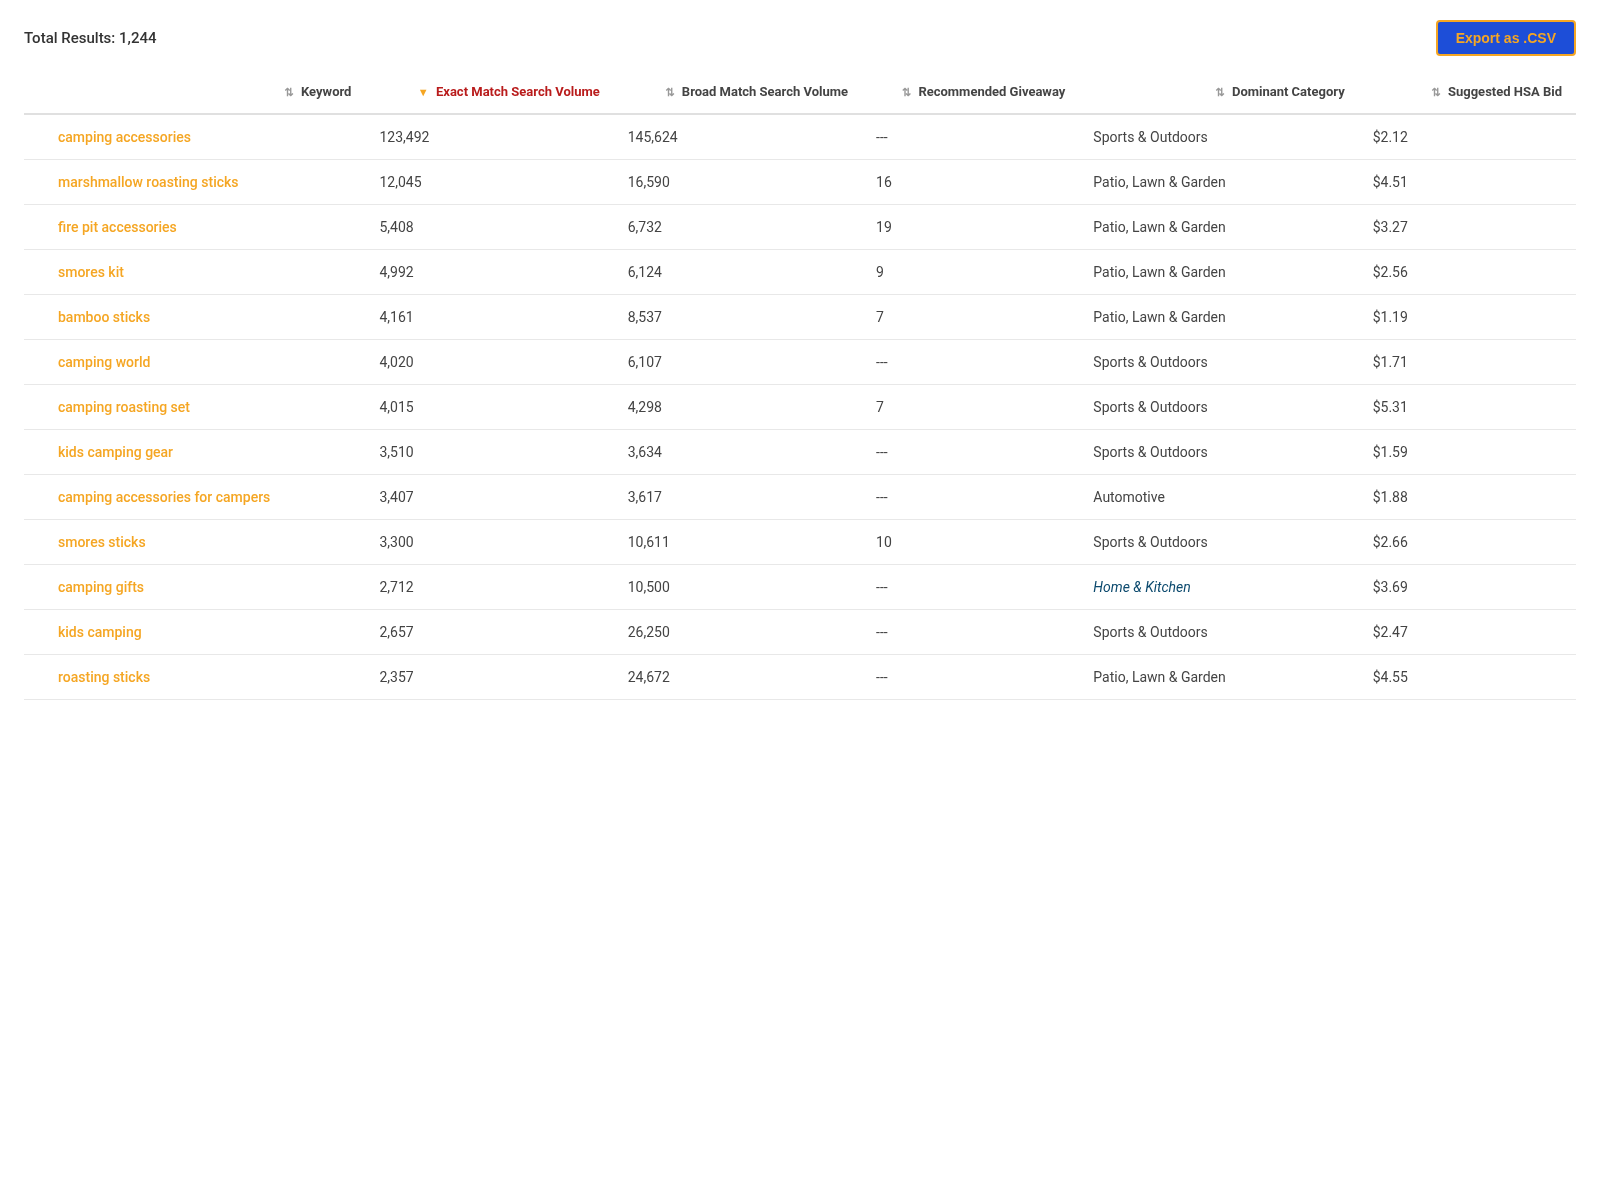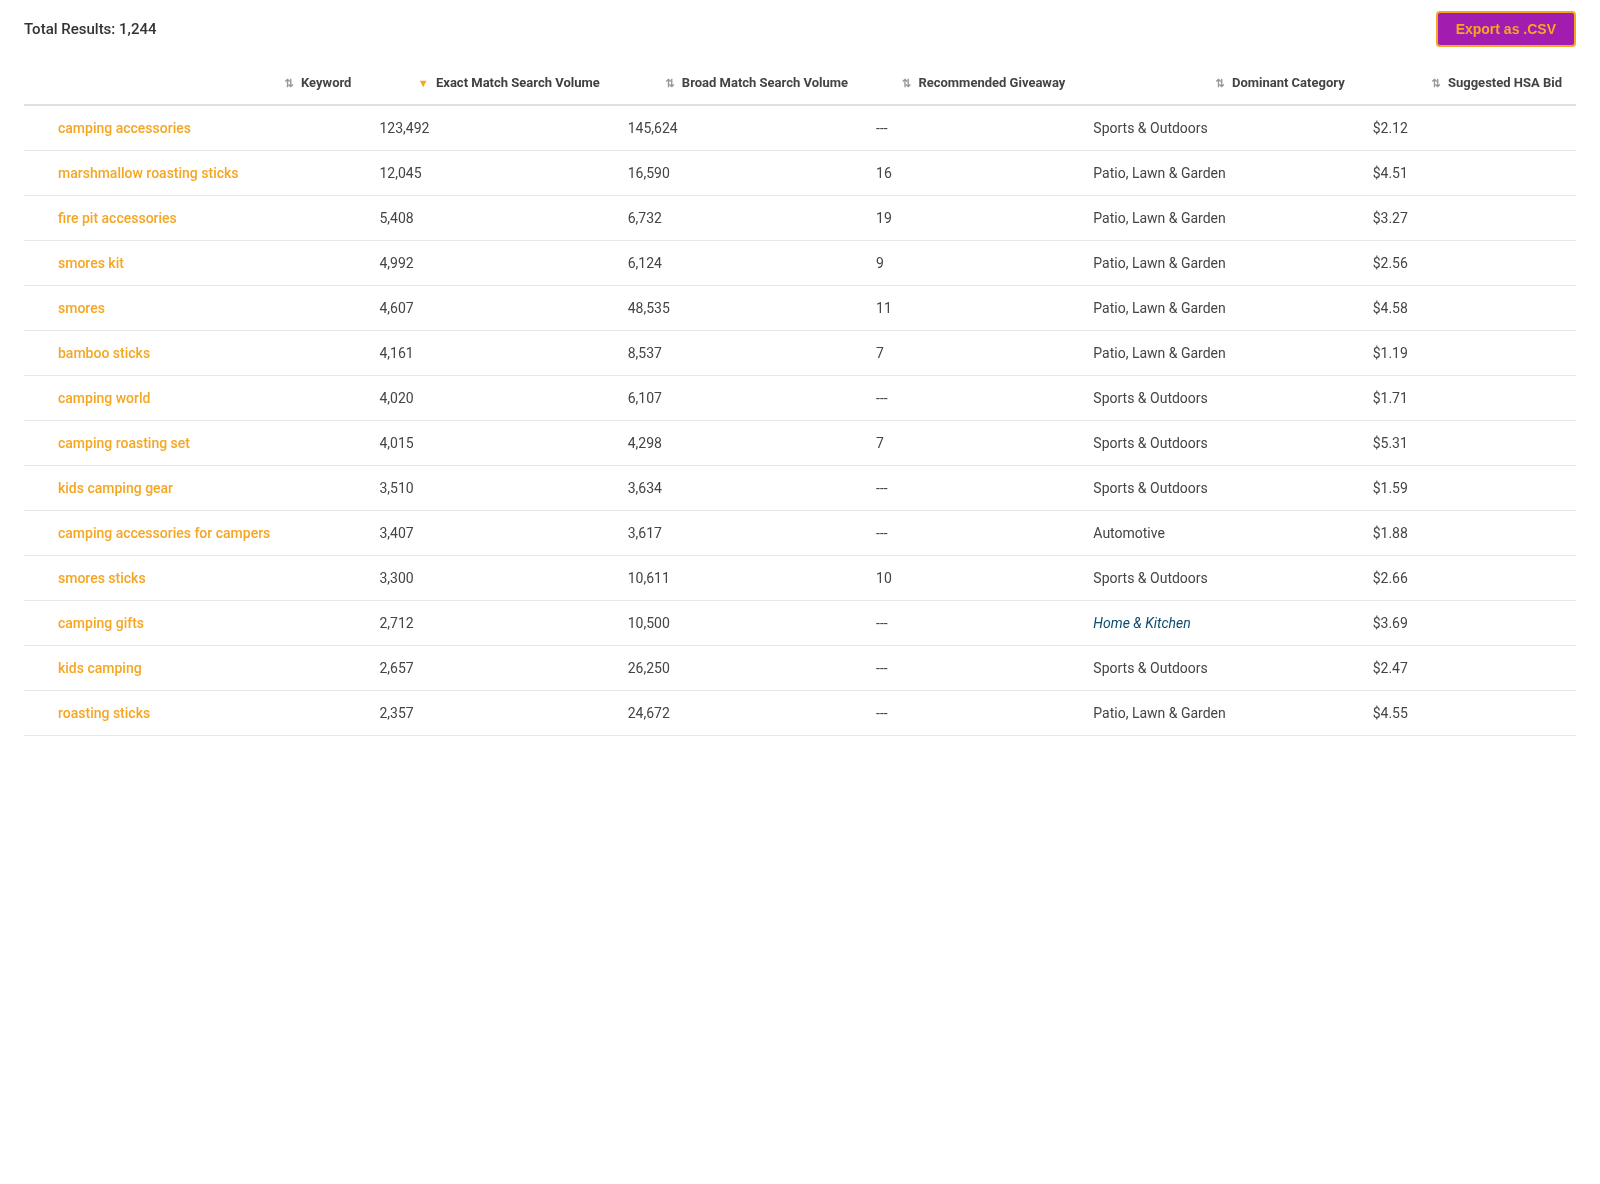--- a/index.html
+++ b/index.html
@@ -3,37 +3,37 @@
   <meta charset="utf-8">
   <style>
     * { box-sizing: border-box; margin: 0; padding: 0; }
     body {
       font-family: -apple-system, BlinkMacSystemFont, 'Segoe UI', Roboto, Arial, sans-serif;
       background: #fff;
       color: #333;
       font-size: 14px;
     }
     .page-wrapper {
-      padding: 11px 24px;
+      padding: 20px 24px;
       max-width: 1600px;
     }
     .top-bar {
       display: flex;
       justify-content: space-between;
       align-items: center;
       margin-bottom: 16px;
     }
     .total-results {
       font-size: 15px;
       color: #333;
       font-weight: 500;
     }
     .export-btn {
       border: 2px solid #f5a623;
-      background: #a21caf;
+      background: #1d4ed8;
       color: #f5a623;
       padding: 8px 18px;
       font-size: 14px;
       font-weight: 600;
       border-radius: 4px;
       cursor: pointer;
     }
 
     table {
       width: 100%;
@@ -98,21 +98,21 @@
 
   <table>
     <thead>
       <tr>
         <th class="col-keyword">
           <span class="sort-icon">⇅</span>
           Keyword
         </th>
         <th class="col-exact">
           <span class="sort-icon active">▼</span>
-          <span style="color:#404040;">Exact Match Search Volume</span>
+          <span style="color:#b91c1c;">Exact Match Search Volume</span>
         </th>
         <th class="col-broad">
           <span class="sort-icon">⇅</span>
           Broad Match Search Volume
         </th>
         <th class="col-giveaway">
           <span class="sort-icon">⇅</span>
           Recommended Giveaway
         </th>
         <th class="col-dominant">
@@ -152,28 +152,20 @@
         </tr>
         <tr>
           <td><a class="keyword-link">smores kit</a></td>
           <td>4,992</td>
           <td>6,124</td>
           <td>9</td>
           <td>Patio, Lawn &amp; Garden</td>
           <td>$2.56</td>
         </tr>
         <tr>
-          <td><a class="keyword-link">smores</a></td>
-          <td>4,607</td>
-          <td>48,535</td>
-          <td>11</td>
-          <td>Patio, Lawn &amp; Garden</td>
-          <td>$4.58</td>
-        </tr>
-        <tr>
           <td><a class="keyword-link">bamboo sticks</a></td>
           <td>4,161</td>
           <td>8,537</td>
           <td>7</td>
           <td>Patio, Lawn &amp; Garden</td>
           <td>$1.19</td>
         </tr>
         <tr>
           <td><a class="keyword-link">camping world</a></td>
           <td>4,020</td>

